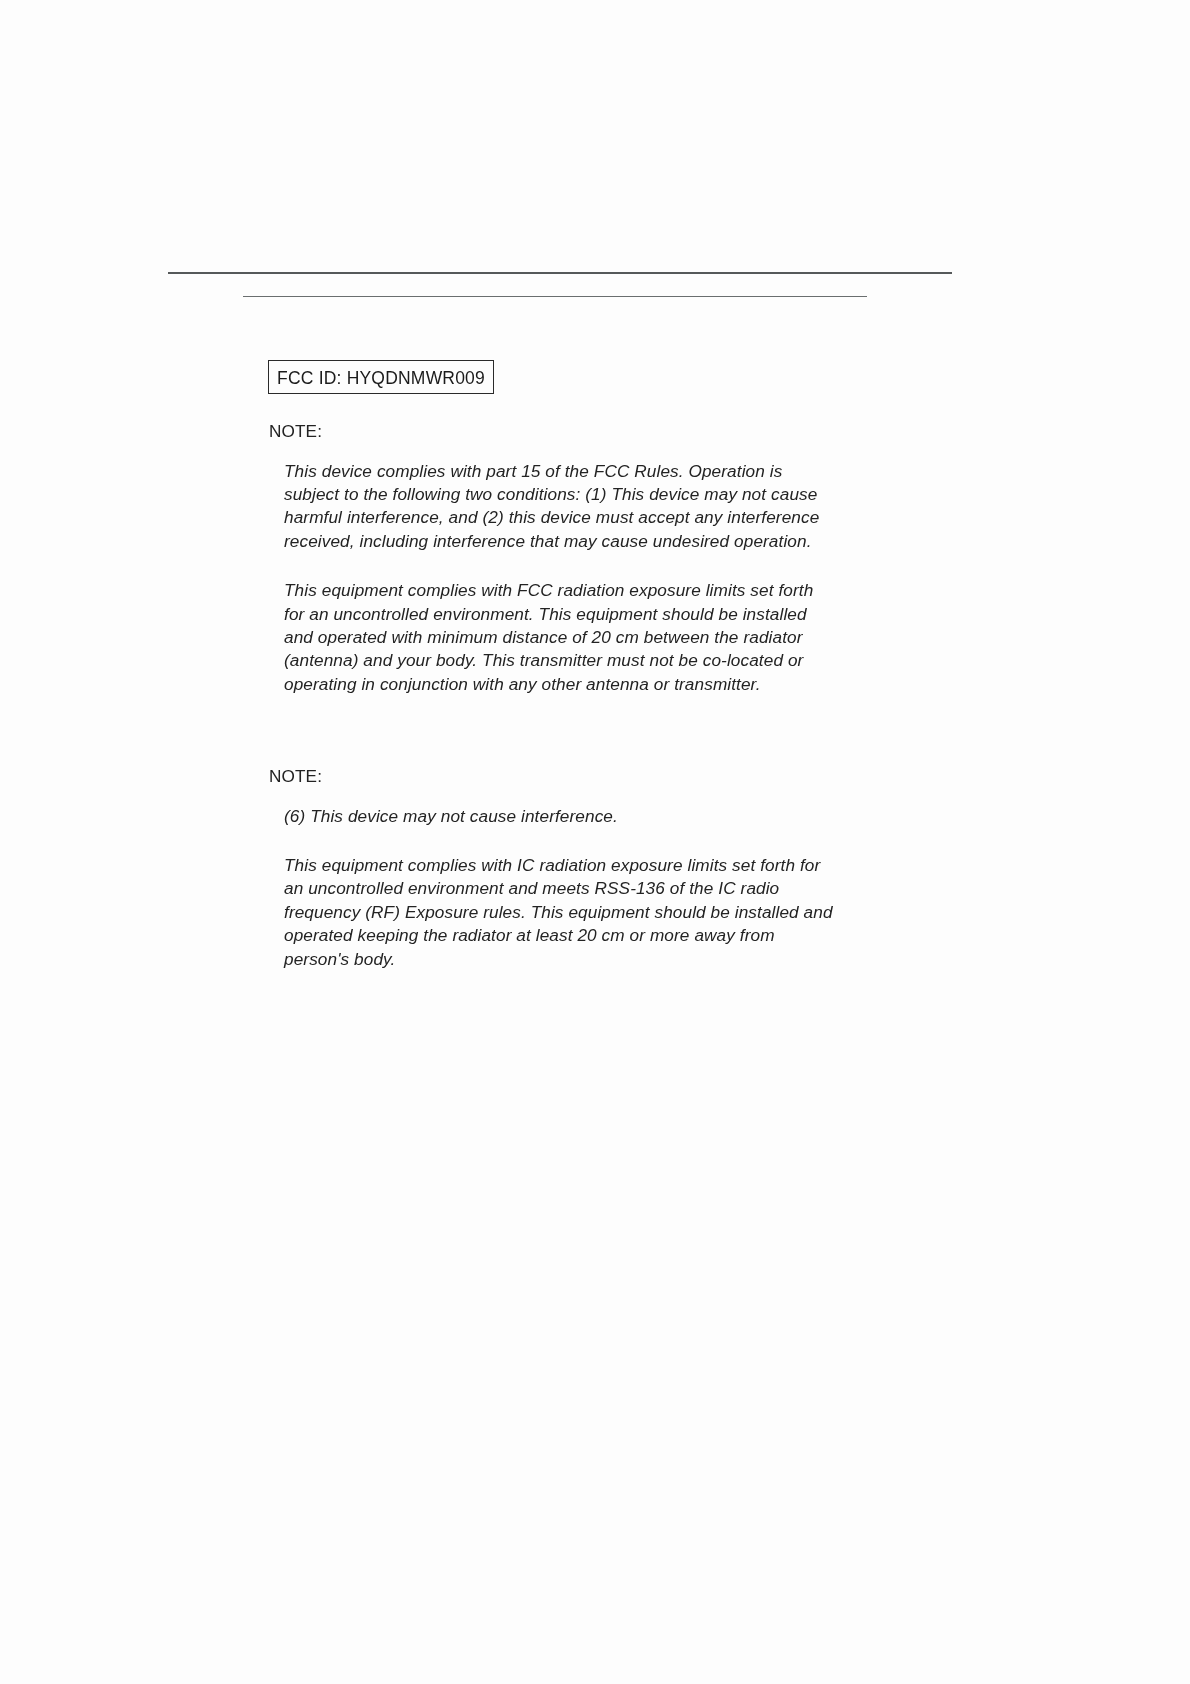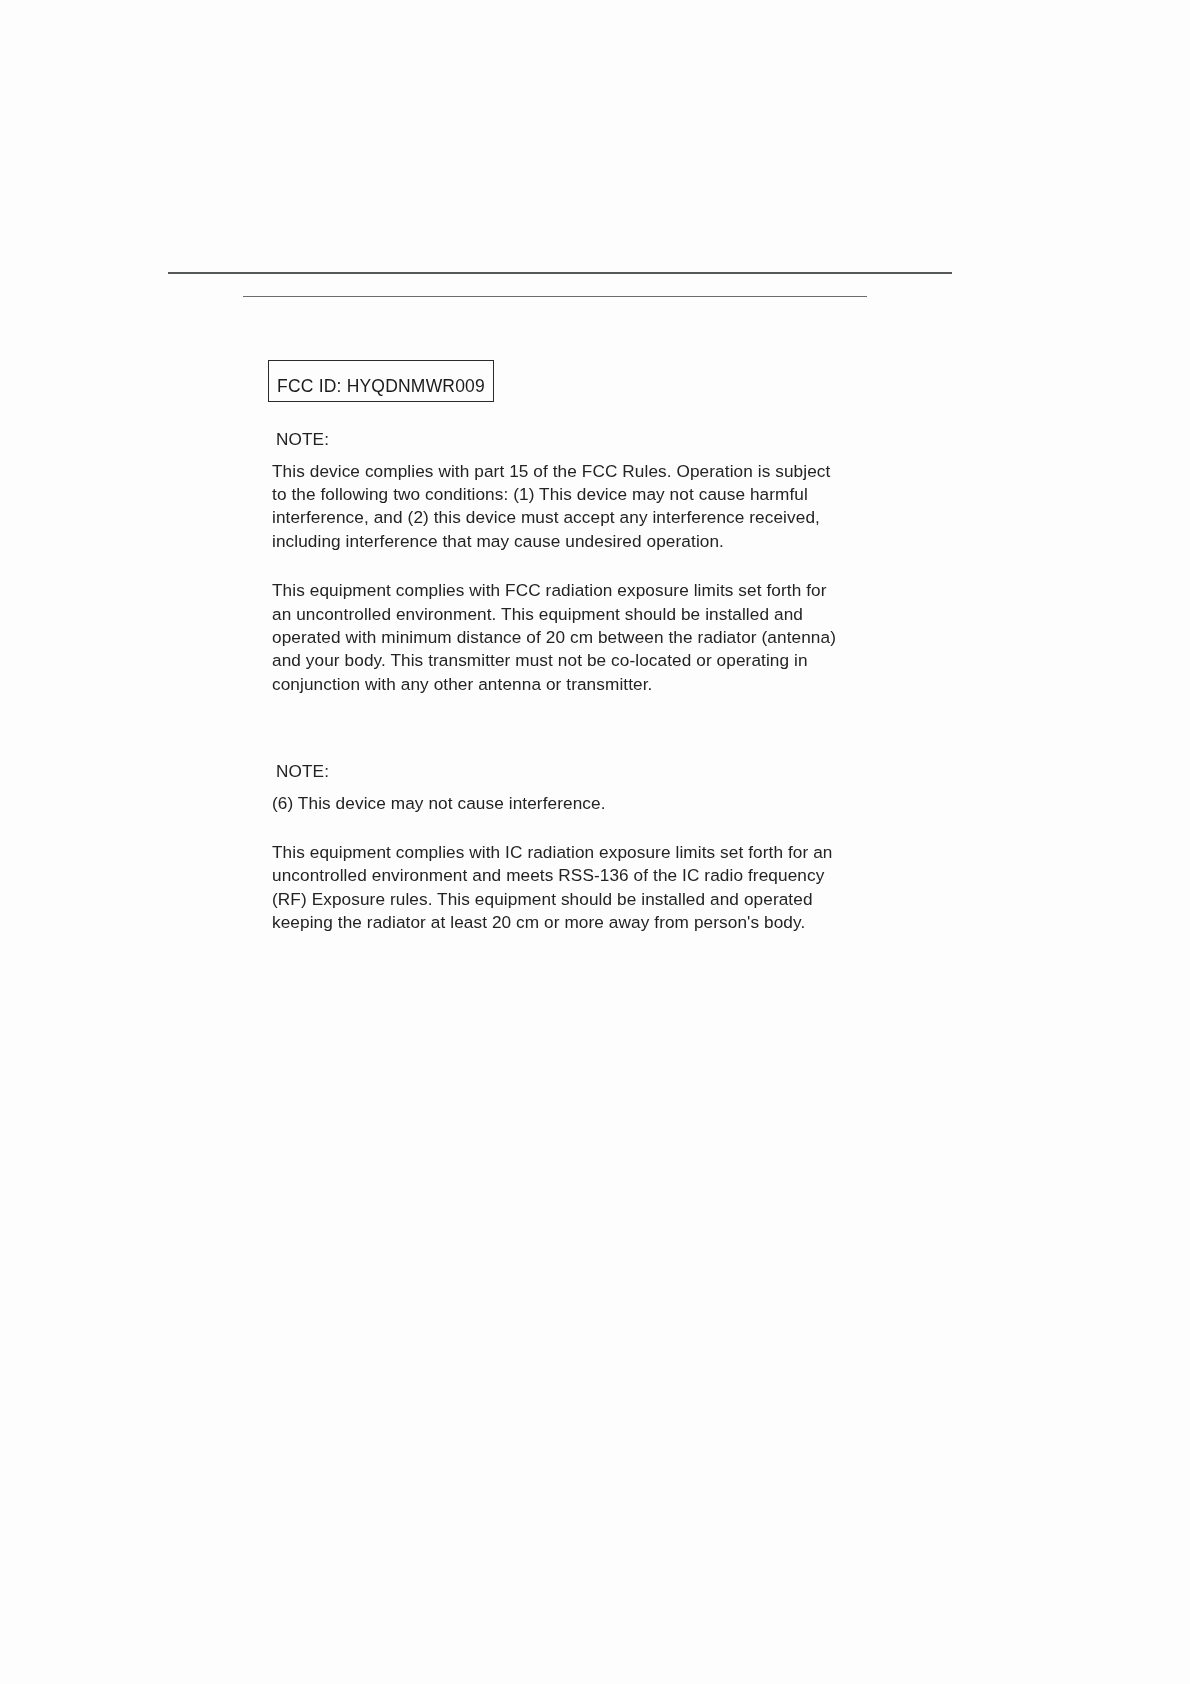--- a/index.html
+++ b/index.html
@@ -43,21 +43,21 @@
   .content {
     position: absolute;
     left: 268px;
     top: 360px;
     width: 600px;
   }
 
   .fcc-id-box {
     display: inline-block;
     border: 1px solid #2a2a2a;
-    padding: 16px 8px 5px 8px;
+    padding: 8px 8px 5px 8px;
     font-size: 17.5px;
     line-height: 1.1;
     letter-spacing: 0.2px;
     color: #1b1b1b;
     background: #fdfdfd;
     white-space: nowrap;
   }
 
   .block {
     margin-top: 26px;
@@ -67,27 +67,28 @@
     color: #232323;
     width: 585px;
   }
   .block.tight {
     margin-top: 0;
   }
   .heading {
     font-size: 17.2px;
     line-height: 1.36;
     color: #232323;
-    margin: 8px;
+    margin: 1px;
   }
   .body-text {
-    margin: 4px;
+    margin: 16px;
     font-size: 17.2px;
     line-height: 1.36;
     color: #232323;
+    font-style: italic;
   }
   .gap-large {
     height: 52px;
   }
 </style>
 </head>
 <body>
 
 <div class="page">
 

